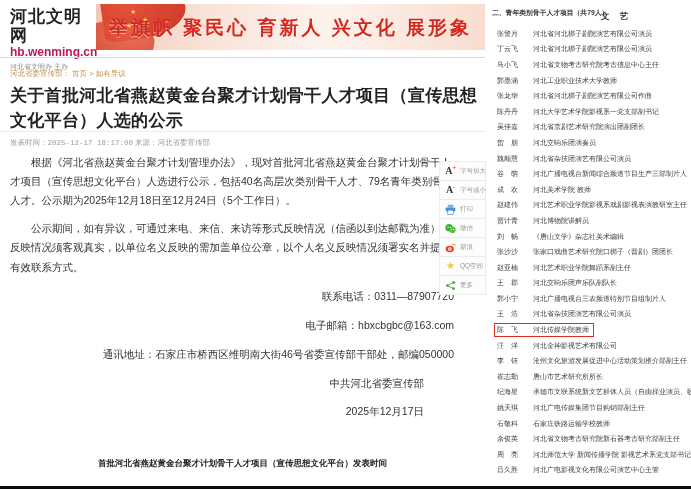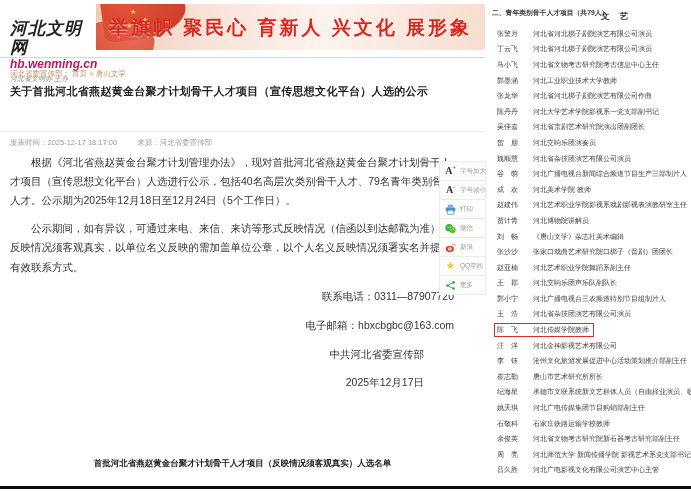--- a/index.html
+++ b/index.html
@@ -1,21 +1,21 @@
 <!DOCTYPE html>
 <html><head>
 <meta charset="utf-8">
 <style>
   html,body{margin:0;padding:0;}
   body{
     width:691px;height:492px;position:relative;overflow:hidden;
     background:#fff;font-family:"Liberation Sans",sans-serif;color:#333;
   }
   
-  .logo{position:absolute;left:10px;top:20px;width:88px;font-style:italic;}
+  .logo{position:absolute;left:10px;top:8px;width:88px;}
   .logo-title{font-size:17px;font-weight:900;color:#22211f;letter-spacing:1px;line-height:1.1;}
   .logo-domain{font-size:12px;font-weight:bold;color:#be185d;line-height:1.2;}
   .logo-sub{font-size:7px;color:#8a8a8a;margin-top:2px;}
   .banner{
     position:absolute;left:96px;top:4px;width:389px;height:46px;
     background:linear-gradient(90deg,#f2c9b8,#f9e4d9 30%,#fdf3ed 60%,#f8ddd0);
     overflow:hidden;
   }
   .flag-shape1{position:absolute;left:6px;top:-14px;width:84px;height:48px;
     background:radial-gradient(ellipse at 30% 30%,#e2442c,#c22510);transform:rotate(-8deg);
@@ -28,24 +28,24 @@
     position:absolute;left:0;right:0;top:11px;text-align:center;
     font-size:19px;font-weight:900;color:#d5281e;letter-spacing:3px;white-space:nowrap;
     text-shadow:0 1px 0 rgba(255,255,255,.6);
   }
   .header-rule{position:absolute;left:0;top:57px;width:485px;height:1px;background:#e6d2c8;}
   
   .breadcrumb{position:absolute;left:10px;top:69px;font-size:7.5px;color:#c39052;}
   .breadcrumb a{color:#c39052;text-decoration:none;}
   
   .art-title{position:absolute;left:10px;top:84px;width:472px;
-    font-size:11px;font-weight:bold;color:#222;line-height:1.45;letter-spacing:.3px;}
+    font-size:17px;font-weight:bold;color:#222;line-height:1.45;letter-spacing:.3px;}
   .meta-rule{position:absolute;left:0;top:131px;width:485px;height:1px;background:#ededed;}
   .meta{position:absolute;left:10px;top:138px;font-size:7.5px;color:#9a9a9a;}
-  .meta span{margin-right:18px;}
+  .meta span{font-family:Liberation Mono, monospace;}
   .art-body{position:absolute;left:10px;top:153px;width:444px;font-size:10.5px;line-height:1.82;color:#333;}
   .art-body p{margin:0 0 9px 0;text-indent:2em;}
   .art-body p.contact{margin:10px 0;text-align:right;}
   .sig{margin-top:24px;text-align:right;padding-right:30px;text-indent:0;}
   .sig-date{margin-top:6px;text-align:right;padding-right:30px;text-indent:0;}
   .attachment-title{position:absolute;left:0;top:458px;width:485px;text-align:center;
     font-size:8.5px;font-weight:bold;color:#222;}
   
   .toolbar{position:absolute;left:439px;top:162px;width:47px;}
   .tb-item{box-sizing:border-box;width:47px;height:20px;border:1px solid #ececec;margin-top:-1px;
@@ -84,40 +84,41 @@
   <span class="flag-star" style="left:46px;top:12px">★</span>
   <span class="flag-star" style="left:30px;top:18px">★</span>
   <div class="banner-slogan">举旗帜 聚民心 育新人 兴文化 展形象</div>
 </div>
 <div class="header-rule"></div>
 
 <div class="breadcrumb">
   <span>河北省委宣传部：</span>
   <a href="#">首页</a>
   <span>&gt;</span>
-  <a href="#">唐山文学</a>
+  <a href="#">如有异议</a>
 </div>
 
 <div class="art-title">关于首批河北省燕赵黄金台聚才计划骨干人才项目（宣传思想文化平台）人选的公示</div>
 <div class="meta-rule"></div>
 <div class="meta">
   <span>发表时间：2025-12-17 18:17:00</span>
   <span>来源：河北省委宣传部</span>
 </div>
 
 <div class="art-body">
   <p>根据《河北省燕赵黄金台聚才计划管理办法》，现对首批河北省燕赵黄金台聚才计划骨干人才项目（宣传思想文化平台）人选进行公示，包括40名高层次类别骨干人才、79名青年类别骨干人才。公示期为2025年12月18日至12月24日（5个工作日）。</p>
   <p>公示期间，如有异议，可通过来电、来信、来访等形式反映情况（信函以到达邮戳为准）。反映情况须客观真实，以单位名义反映的需加盖单位公章，以个人名义反映情况须署实名并提供有效联系方式。</p>
   <p class="contact">联系电话：0311—87907720</p>
   <p class="contact">电子邮箱：hbxcbgbc@163.com</p>
+  <p class="contact">通讯地址：石家庄市桥西区维明南大街46号省委宣传部干部处，邮编050000</p>
   <p class="sig">中共河北省委宣传部</p>
   <p class="sig-date">2025年12月17日</p>
 </div>
 
-<div class="attachment-title">首批河北省燕赵黄金台聚才计划骨干人才项目（反映情况须客观真实）人选名单</div>
+<div class="attachment-title">首批河北省燕赵黄金台聚才计划骨干人才项目（宣传思想文化平台）发表时间</div>
 
 <div class="toolbar">
     <div class="tb-item">
       <span class="tb-icon">
         <span class="tb-glyph">A<sup>+</sup></span>
       </span>
       <span class="tb-label">字号加大</span>
     </div>
     <div class="tb-item">
       <span class="tb-icon">

